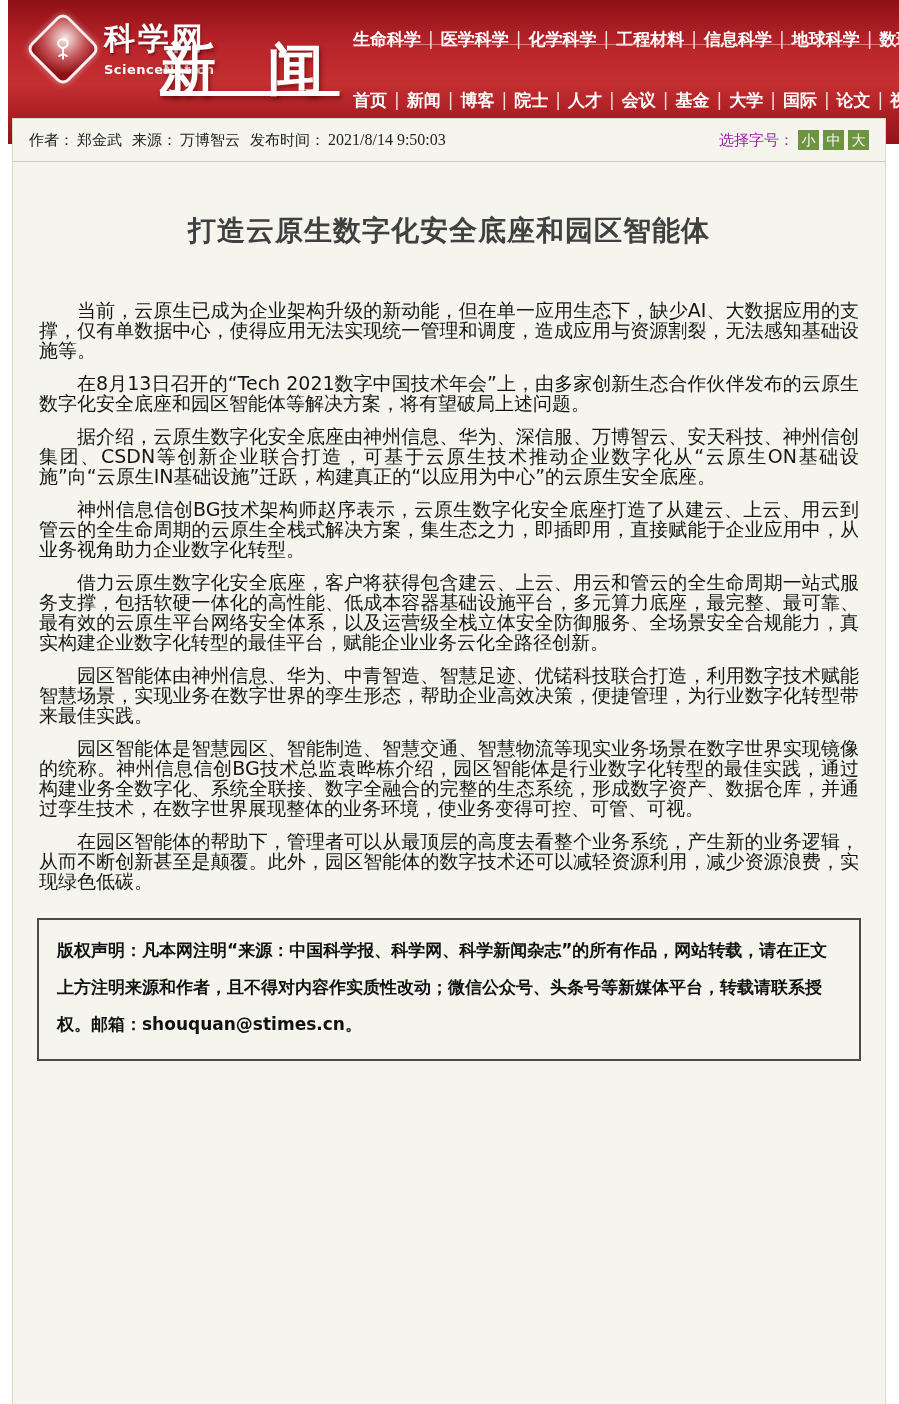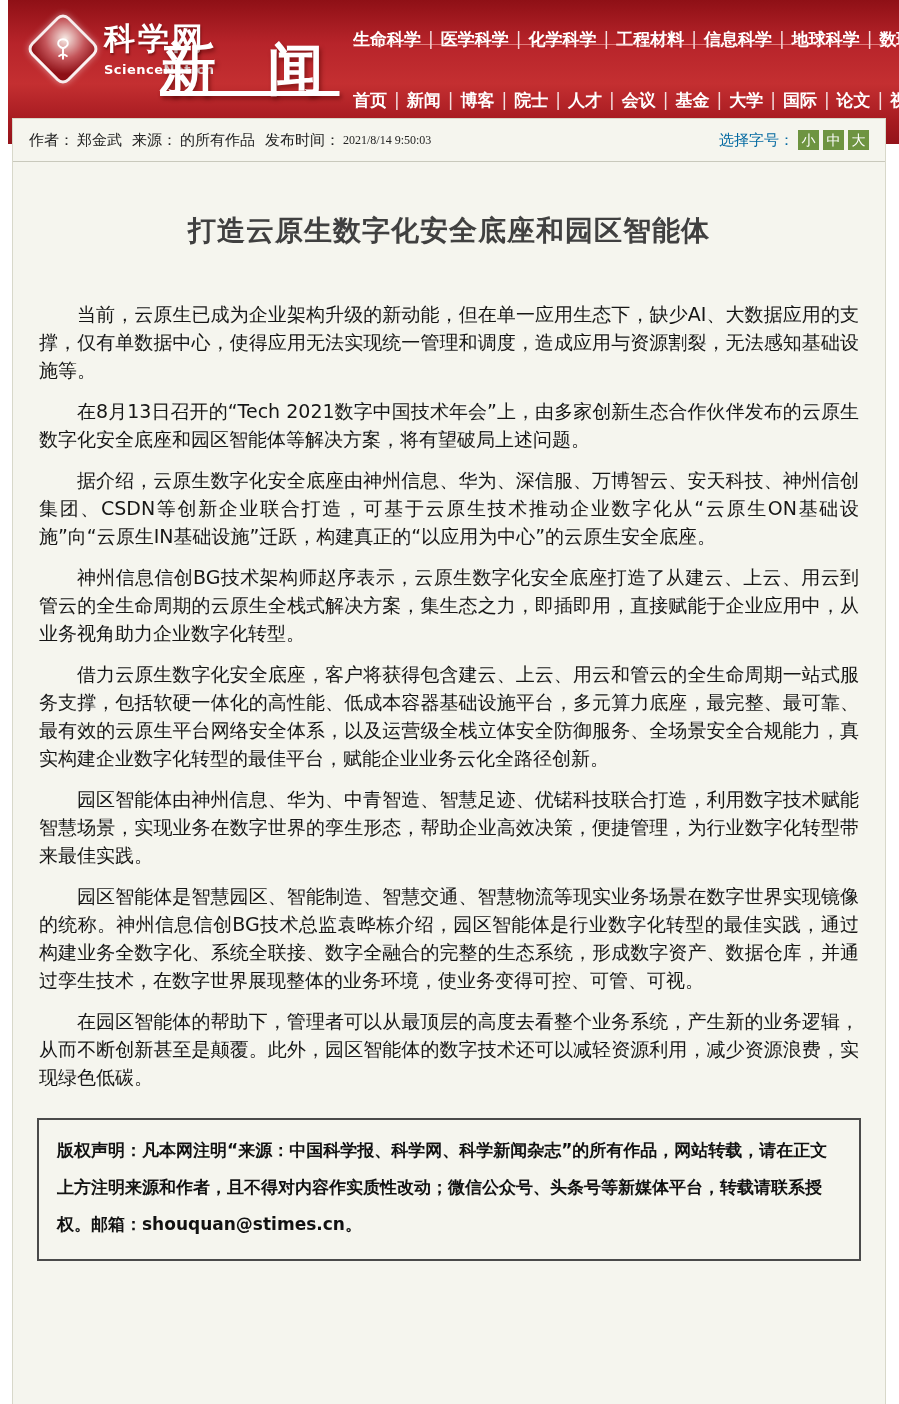--- a/index.html
+++ b/index.html
@@ -46,34 +46,34 @@
   }
   
   .meta-bar{
     height:43px;border-bottom:1px solid #c9c9bc;box-sizing:border-box;
     display:flex;align-items:center;padding:0 16px;font-size:15px;color:#222;justify-content:center;
   }
   .meta-left{flex:1;display:flex;align-items:center;white-space:nowrap;}
   .meta-left span{margin-right:3px;}
   .meta-author{margin-right:10px !important;}
   .meta-source{margin-right:10px !important;}
-  .meta-time{font-family:"Liberation Serif","DejaVu Serif",serif;font-size:12px;}
+  .meta-time{font-family:"Liberation Serif","DejaVu Serif",serif;font-size:16px;}
   .meta-right{display:flex;align-items:center;white-space:nowrap;}
-  .font-size-label{color:#0369a1;}
+  .font-size-label{color:#a21caf;}
   .size-badge{
     display:inline-block;min-width:17px;height:20px;line-height:20px;text-align:center;
     background:#6e9441;color:#fff;font-size:14px;margin-left:4px;padding:0 2px;cursor:pointer;
   }
   
   .article-title{
     margin:50px 30px 0;text-align:center;font-size:28px;font-weight:bold;color:#404040;letter-spacing:1px;
   }
   .article-body{margin:50px 26px 0;}
   .para{
-    font-size:19px;line-height:28px;color:#161616;text-indent:2em;
+    font-size:19px;line-height:20px;color:#161616;text-indent:2em;
     text-align:justify;margin:0 0 13px;
   }
   
   .copyright-box{
     margin:27px 24px 0;border:2px solid #4a4a4a;padding:12px 18px 16px;
     font-size:17px;font-weight:bold;line-height:37px;color:#111;text-align:left;
   }
   .copyright-box .email{font-family:"Liberation Serif","DejaVu Serif",serif;}
 </style>
 </head>
@@ -100,21 +100,21 @@
   <div class="nav-row nav-bottom"><span class="nav-item">首页</span><span class="nav-sep">|</span><span class="nav-item">新闻</span><span class="nav-sep">|</span><span class="nav-item">博客</span><span class="nav-sep">|</span><span class="nav-item">院士</span><span class="nav-sep">|</span><span class="nav-item">人才</span><span class="nav-sep">|</span><span class="nav-item">会议</span><span class="nav-sep">|</span><span class="nav-item">基金</span><span class="nav-sep">|</span><span class="nav-item">大学</span><span class="nav-sep">|</span><span class="nav-item">国际</span><span class="nav-sep">|</span><span class="nav-item">论文</span><span class="nav-sep">|</span><span class="nav-item">视频</span></div>
 </div>
 
 <div class="content">
 
   <div class="meta-bar">
     <div class="meta-left">
       <span>作者：</span>
       <span class="meta-author">郑金武</span>
       <span>来源：</span>
-      <span class="meta-source">的所有作品</span>
+      <span class="meta-source">万博智云</span>
       <span>发布时间：</span>
       <span class="meta-time">2021/8/14 9:50:03</span>
     </div>
     <div class="meta-right">
       <span class="font-size-label">选择字号：</span>
       <span id="font-size-options"><span class="size-badge">小</span><span class="size-badge">中</span><span class="size-badge">大</span></span>
     </div>
   </div>
 
   <h1 class="article-title">打造云原生数字化安全底座和园区智能体</h1>

